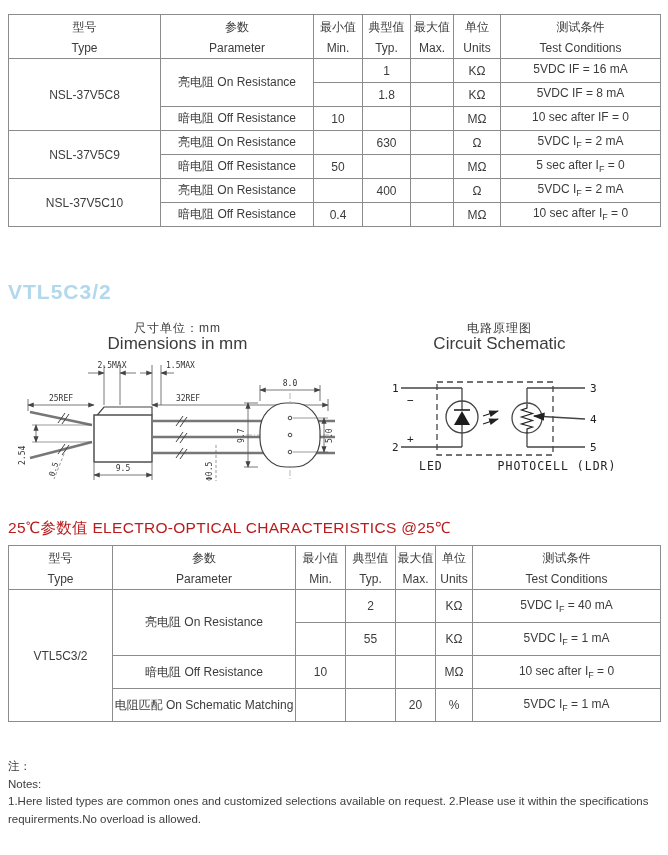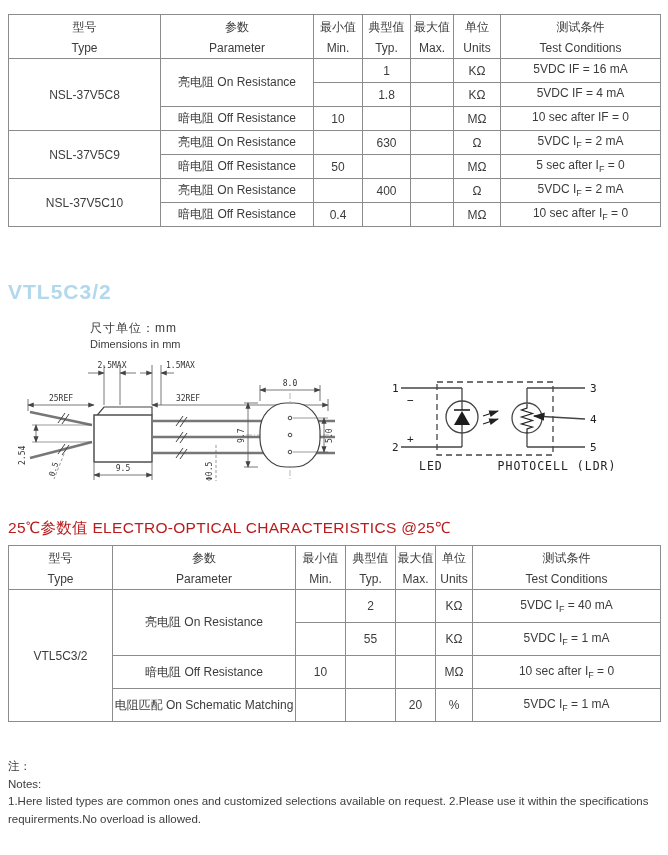--- a/index.html
+++ b/index.html
@@ -15,23 +15,23 @@
   .t1 th{height:43px;}
   .t2 th{height:43px;}
   .t1 td{height:23px;}
   .t2 td{height:32px;}
   th .hz{display:block;margin-bottom:5px;}
   th .he{display:block;}
   td sub{font-size:9px;}
 
   .model-heading{position:absolute;left:8px;top:280px;font-size:21px;font-weight:bold;
                  letter-spacing:1px;color:#b2d8ec;}
-  .caption{position:absolute;text-align:left;line-height:16px;}
+  .caption{position:absolute;text-align:center;line-height:16px;}
   .caption .zh{font-size:12px;letter-spacing:1px;display:block;}
-  .caption .en{font-size:11px;display:block;}
+  .caption .en{font-size:17px;display:block;}
   .dims-caption{left:90px;top:320px;width:175px;}
   .schem-caption{left:412px;top:320px;width:175px;}
 
   .char-heading{position:absolute;left:8px;top:516px;font-size:15.5px;color:#b91c1c;
                 letter-spacing:0.3px;white-space:nowrap;}
 
   .drawing-svg{position:absolute;left:8px;top:357px;}
   .schem-svg{position:absolute;left:385px;top:373px;}
   .dimtext{font-family:"DejaVu Sans Mono",monospace;font-size:8px;fill:#333;}
   .pintext{font-family:"DejaVu Sans Mono",monospace;font-size:11px;fill:#222;}
@@ -95,21 +95,21 @@
         <td>1</td>
         <td></td>
         <td>KΩ</td>
         <td><span>5VDC IF = 16 mA</span><sub></sub><span></span></td>
       </tr>
       <tr>
         <td></td>
         <td>1.8</td>
         <td></td>
         <td>KΩ</td>
-        <td><span>5VDC IF = 4 mA</span><sub></sub><span></span></td>
+        <td><span>5VDC IF = 8 mA</span><sub></sub><span></span></td>
       </tr>
       <tr>
         <td>暗电阻 Off Resistance</td>
         <td>10</td>
         <td></td>
         <td></td>
         <td>MΩ</td>
         <td><span>10 sec after IF = 0</span><sub></sub><span></span></td>
       </tr>
       <tr>
@@ -147,20 +147,24 @@
         <td><span>10 sec after I</span><sub>F</sub><span> = 0</span></td>
       </tr>
     </tbody>
   </table>
 
   <div class="model-heading">VTL5C3/2</div>
 
   <div class="caption dims-caption">
     <span class="zh">尺寸单位：mm</span>
     <span class="en">Dimensions in mm</span>
+  </div>
+  <div class="caption schem-caption">
+    <span class="zh">电路原理图</span>
+    <span class="en">Circuit Schematic</span>
   </div>
 
   <svg class="drawing-svg" width="340" height="135" viewBox="0 0 340 135">
     <defs>
       <marker id="arw" viewBox="0 0 10 10" refX="9" refY="5" markerWidth="8" markerHeight="8" orient="auto-start-reverse">
         <path d="M0,1 L10,5 L0,9 z" fill="#444"></path>
       </marker>
     </defs>
 
     <path d="M86,62 L96,50 L144,50 L144,58" fill="none" stroke="#444" stroke-width="1.2"></path>

